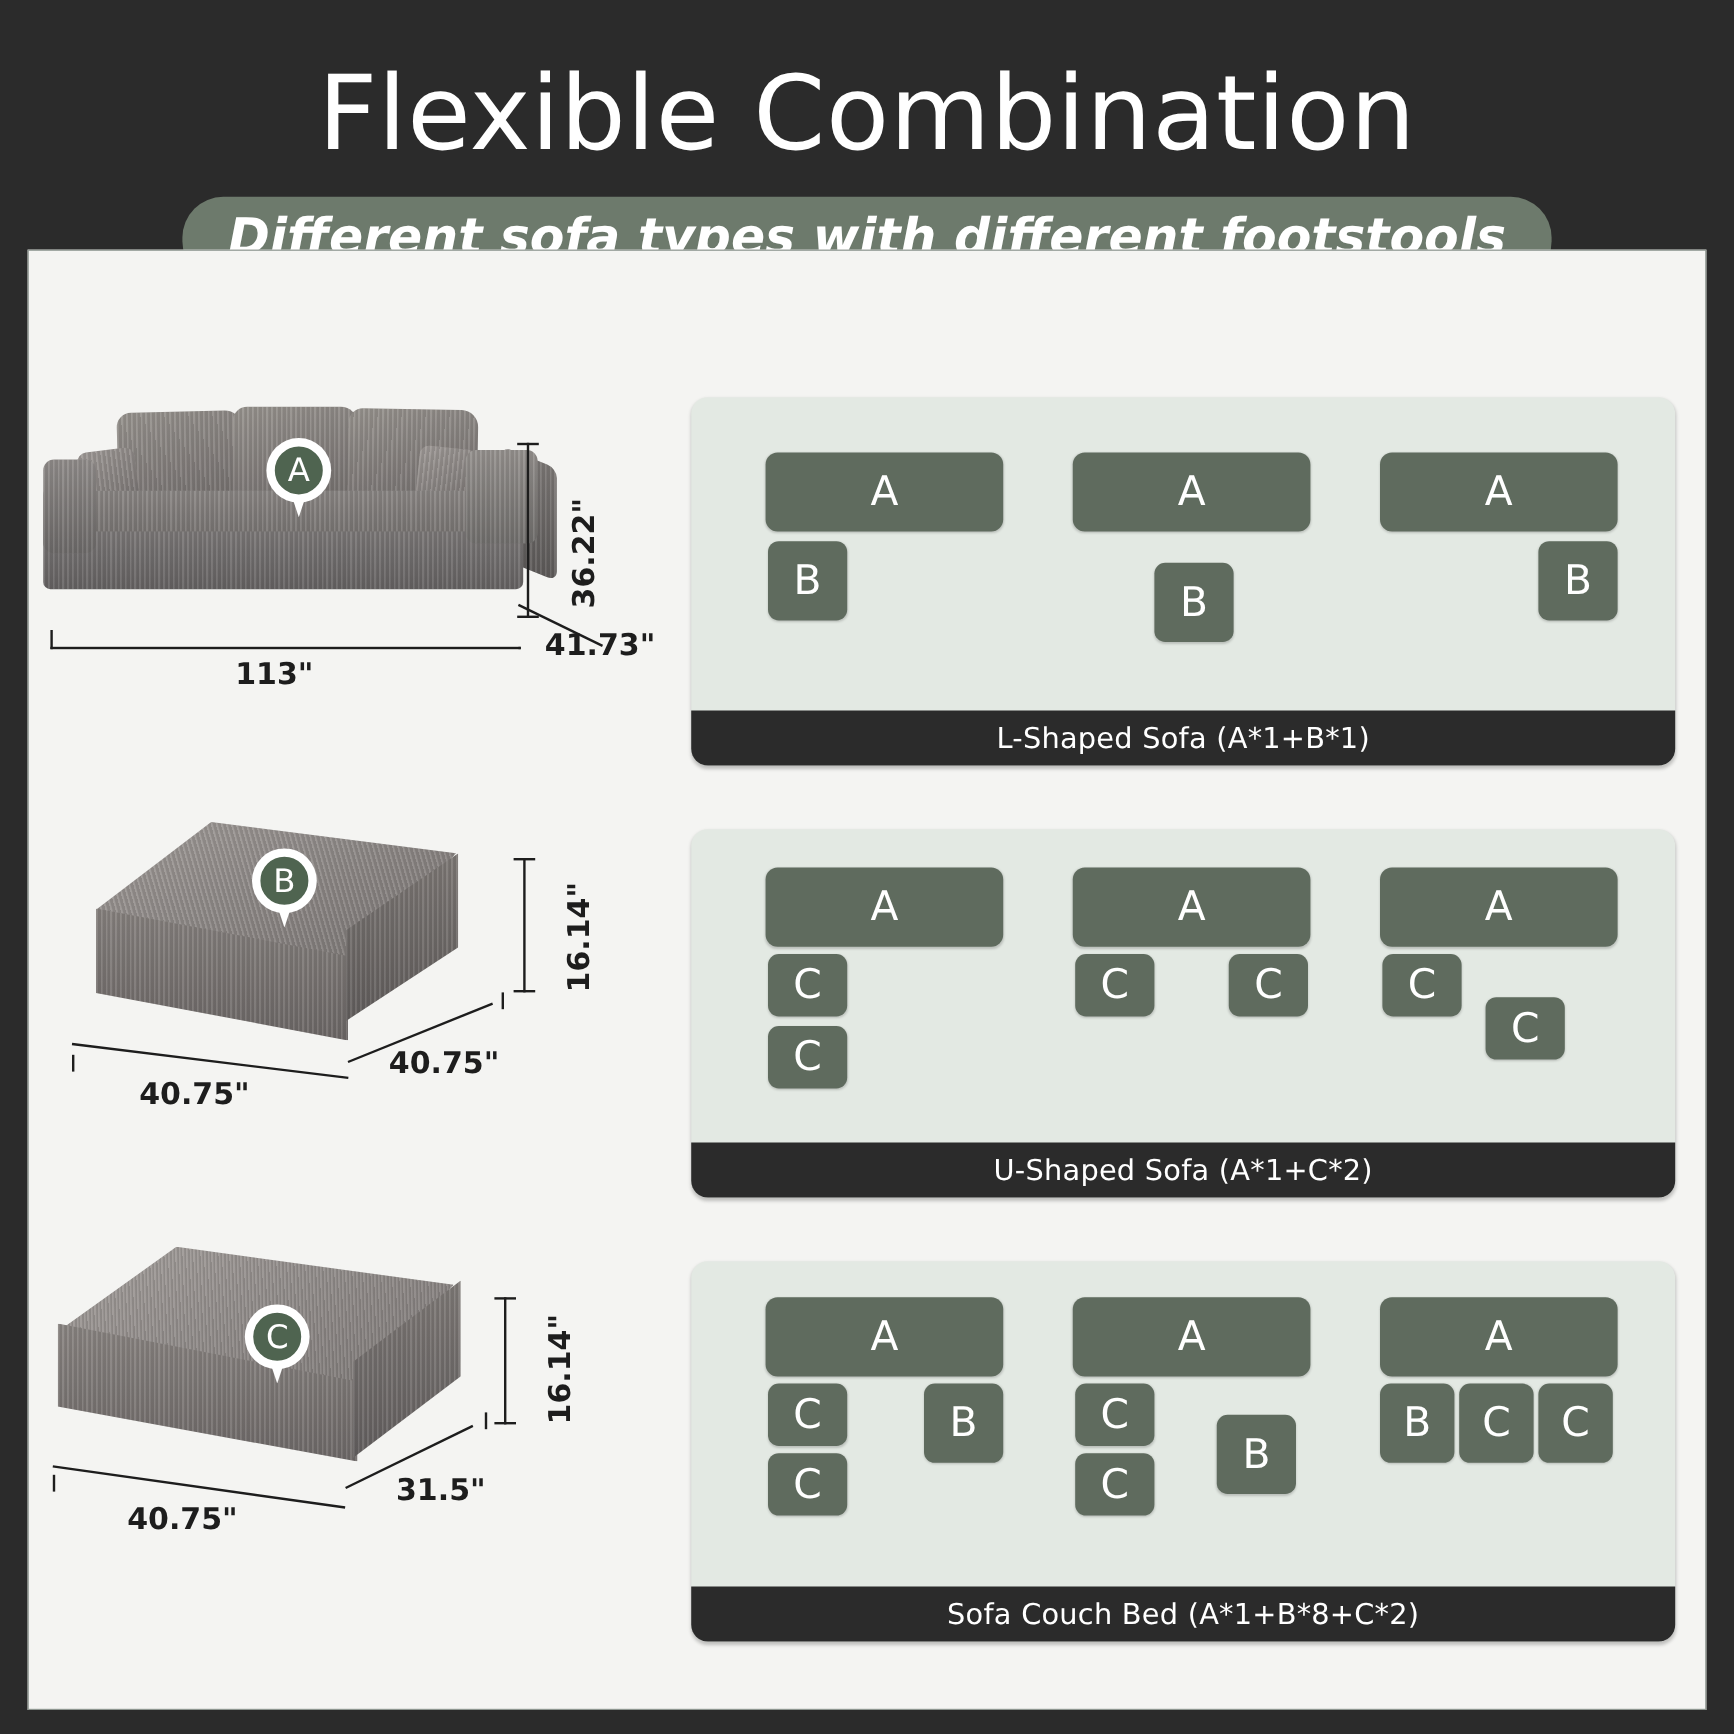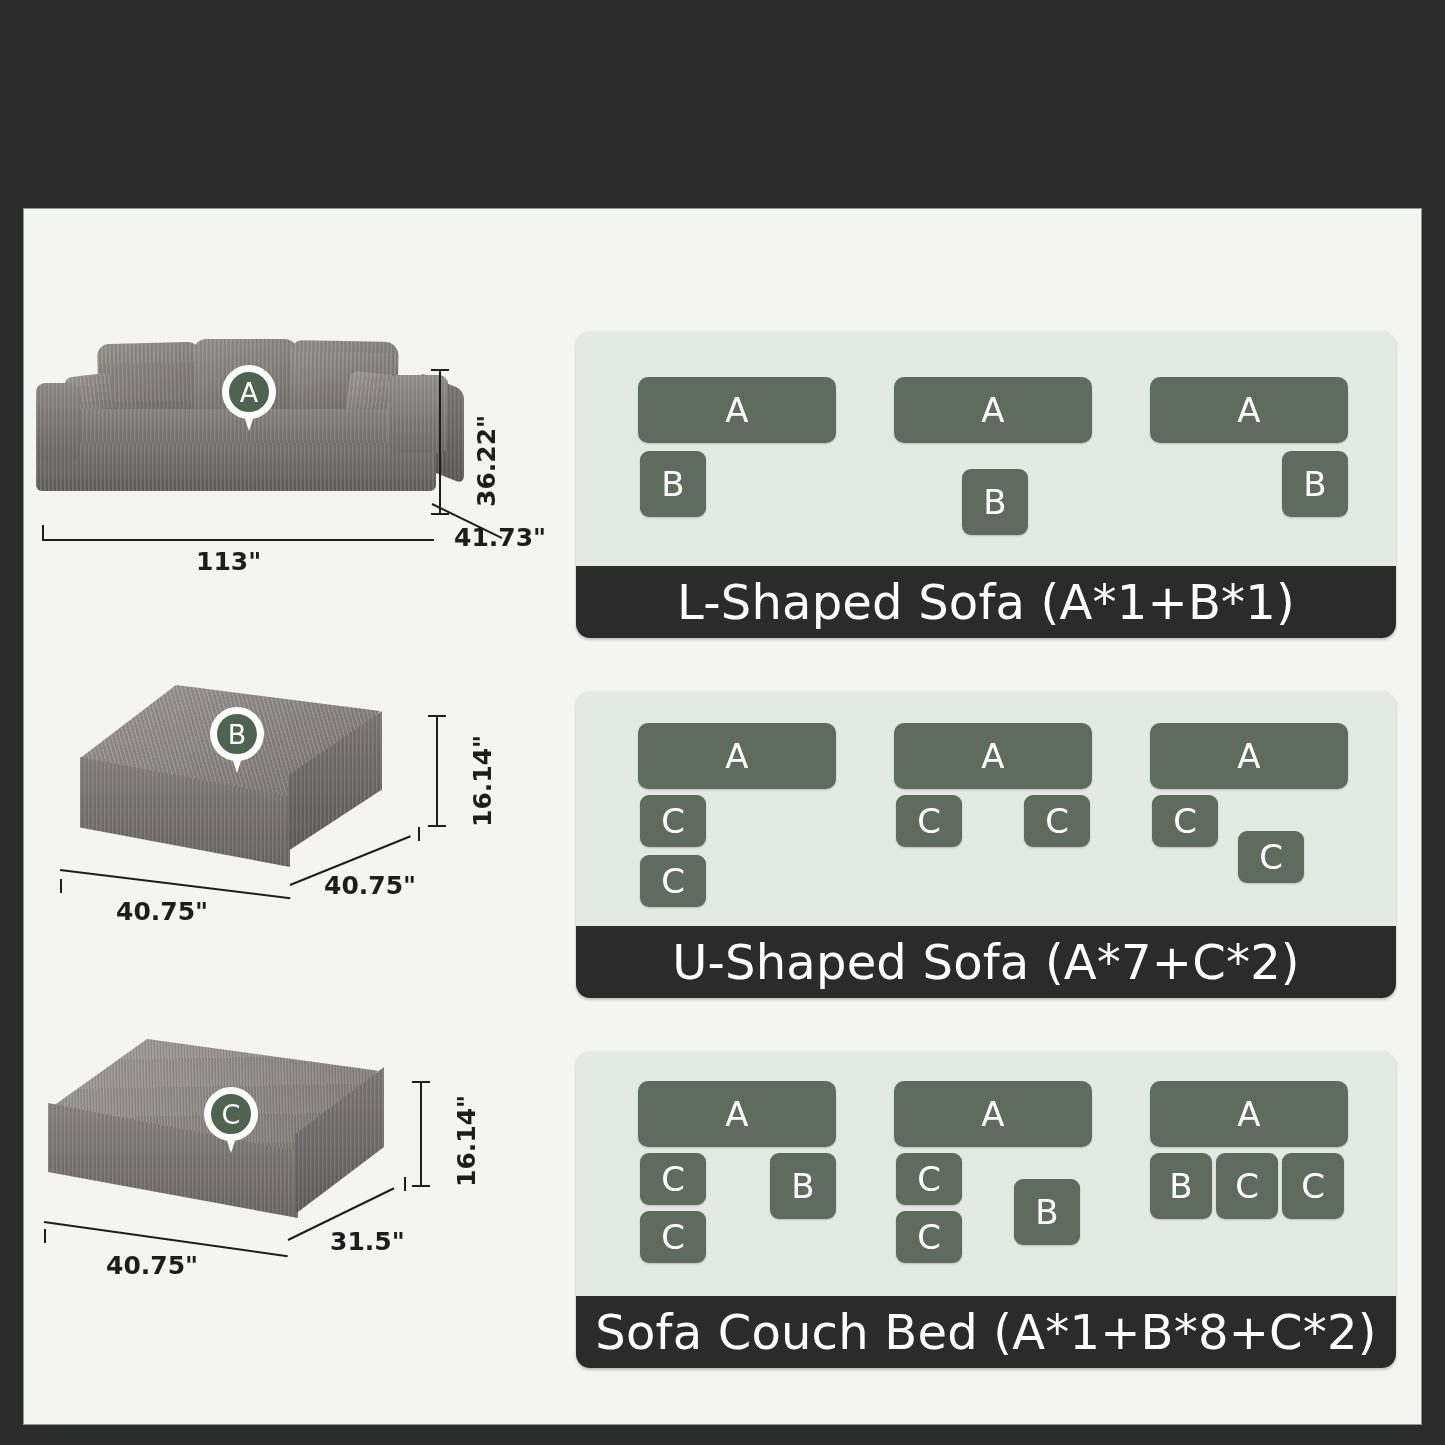--- a/index.html
+++ b/index.html
@@ -259,26 +259,26 @@
     position: absolute;
     left: 0; top: 0; right: 0;
   }
   .panel.pa .panel-stage { height: 250px; }
   .panel.pb .panel-stage { height: 250px; }
   .panel.pc .panel-stage { height: 255px; }
 
   .panel-label {
     position: absolute;
     left: 0; right: 0; bottom: 0;
-    height: 72px;
+    height: 46px;
     background: #2b2b2b;
     border-radius: 0 0 14px 14px;
     color: #ffffff;
     display: flex; align-items: center; justify-content: center;
-    font-size: 48px;
+    font-size: 24px;
     font-weight: 400;
     letter-spacing: 0.2px;
     font-family: "DejaVu Sans", sans-serif;
   }
 
   .blk {
     position: absolute;
     background: #5f6b5e;
     border-radius: 10px;
     color: #ffffff;
@@ -289,20 +289,24 @@
     box-shadow: 0 1px 2px rgba(0,0,0,0.18);
     box-sizing: border-box;
   }
   .blk.small { border-radius: 9px; }
 </style>
 </head>
 <body>
 
 <div class="poster">
 
+  <div class="header">
+    <h1 class="main-title">Flexible Combination</h1>
+    <div class="subtitle-pill">Different sofa types with different footstools</div>
+  </div>
 
   <div class="sheet">
 
     <div class="products">
 
       <div class="product p1">
         <div class="prod-stage">
           <div class="sofa">
             <div class="base-persp">
                 <div class="corduroy"></div>
@@ -442,21 +446,21 @@
             <div class="blk" style="left: 62px; top: 32px; width: 198px; height: 66px;">A</div>
             <div class="blk small" style="left: 64px; top: 104px; width: 66px; height: 52px;">C</div>
             <div class="blk small" style="left: 64px; top: 164px; width: 66px; height: 52px;">C</div>
             <div class="blk" style="left: 318px; top: 32px; width: 198px; height: 66px;">A</div>
             <div class="blk small" style="left: 320px; top: 104px; width: 66px; height: 52px;">C</div>
             <div class="blk small" style="left: 448px; top: 104px; width: 66px; height: 52px;">C</div>
             <div class="blk" style="left: 574px; top: 32px; width: 198px; height: 66px;">A</div>
             <div class="blk small" style="left: 576px; top: 104px; width: 66px; height: 52px;">C</div>
             <div class="blk small" style="left: 662px; top: 140px; width: 66px; height: 52px;">C</div>
           </div>
-        <div class="panel-label">U-Shaped Sofa (A*7+C*2)</div>
+        <div class="panel-label">U-Shaped Sofa (A*1+C*2)</div>
       </div>
 
       <div class="panel pc">
         <div class="panel-stage">
             <div class="blk" style="left: 62px; top: 30px; width: 198px; height: 66px;">A</div>
             <div class="blk small" style="left: 64px; top: 102px; width: 66px; height: 52px;">C</div>
             <div class="blk small" style="left: 64px; top: 160px; width: 66px; height: 52px;">C</div>
             <div class="blk small" style="left: 194px; top: 102px; width: 66px; height: 66px;">B</div>
             <div class="blk" style="left: 318px; top: 30px; width: 198px; height: 66px;">A</div>
             <div class="blk small" style="left: 320px; top: 102px; width: 66px; height: 52px;">C</div>

